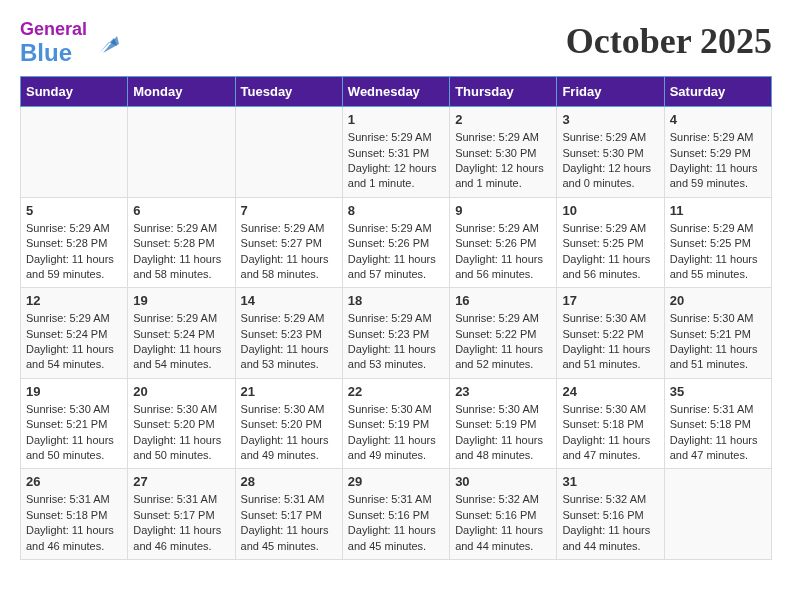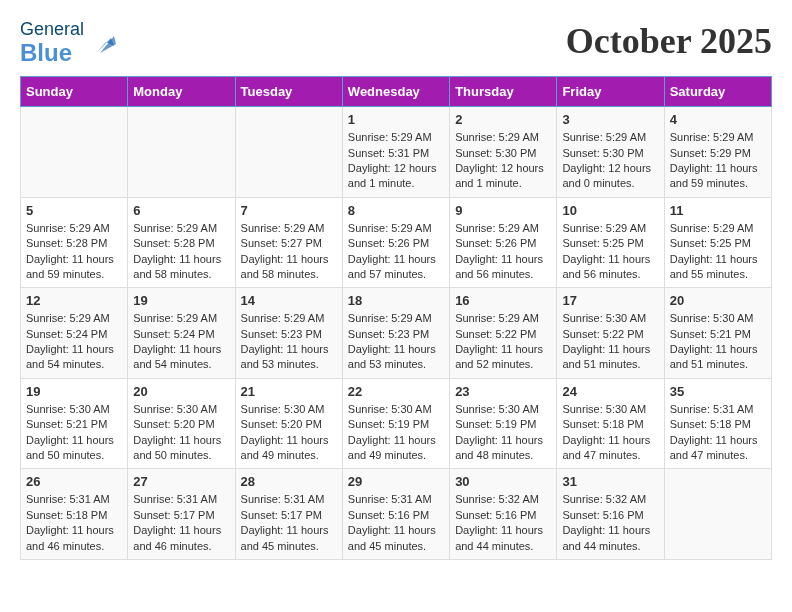--- a/index.html
+++ b/index.html
@@ -20,22 +20,22 @@
       display: flex;
       align-items: center;
     }
     .logo-text {
       display: flex;
       flex-direction: column;
       line-height: 1.1;
     }
     .logo-general {
       font-size: 18px;
-      font-weight: normal;
-      color: #0c4a6e;
+      font-weight: bold;
+      color: #a21caf;
       text-align: center;
     }
     .logo-blue {
       font-size: 24px;
       font-weight: bold;
       color: #4a90d9;
     }
     .logo-icon {
       width: 30px;
       height: 30px;
@@ -53,21 +53,21 @@
     .location-title {
       font-size: 16px;
       color: #555;
     }
     table {
       width: 100%;
       border-collapse: collapse;
       table-layout: fixed;
     }
     thead tr {
-      background-color: #a21caf;
+      background-color: #4c1d95;
       color: #fff;
     }
     thead th {
       padding: 7px 5px;
       font-size: 13px;
       font-weight: bold;
       text-align: left;
       border: 1px solid #5a9fd4;
     }
     tbody tr {

